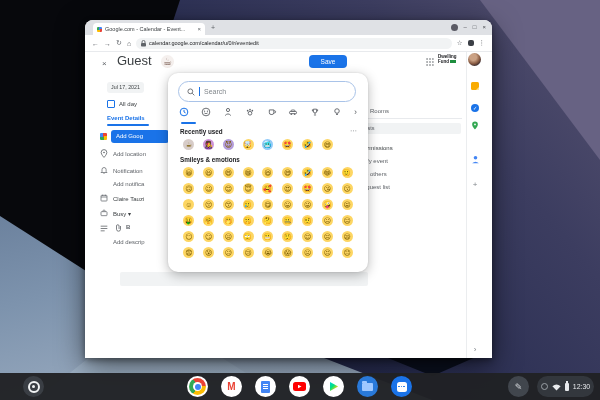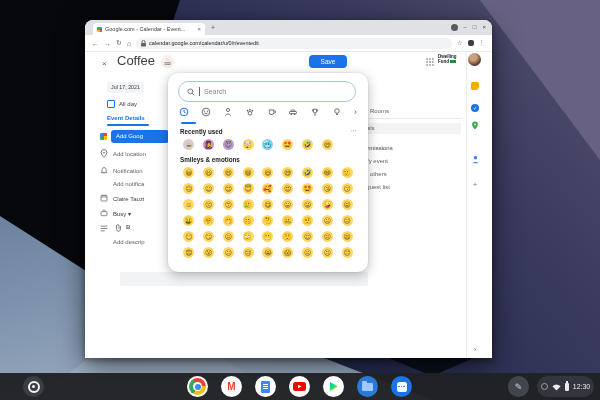--- a/index.html
+++ b/index.html
@@ -184,21 +184,21 @@
             <path d="M1 3 V2 A1.5 1.6 0 0 1 4 2 V3" stroke="#5f6368" fill="none" stroke-width="0.9"></path>
           </svg>
         <span class="url">calendar.google.com/calendar/u/0/r/eventedit</span>
       </div>
       <span class="tool-r">☆</span>
       <span class="ext-dot"></span>
       <span class="tool-r">⋮</span>
     </div>
 
     <span class="abs ev-close">×</span>
-    <span class="abs ev-title">Coffee</span>
+    <span class="abs ev-title">Guest</span>
     <span class="abs ev-emoji">☕</span>
     <div class="abs save">Save</div>
     <svg class="abs appsgrid" width="8" height="8" viewBox="0 0 9 9">
       <g fill="#5f6368">
           <circle cx="1.2" cy="1.2" r="0.9"></circle>
           <circle cx="4.5" cy="1.2" r="0.9"></circle>
           <circle cx="7.8" cy="1.2" r="0.9"></circle>
       <circle cx="1.2" cy="4.5" r="0.9"></circle>
           <circle cx="4.5" cy="4.5" r="0.9"></circle>
           <circle cx="7.8" cy="4.5" r="0.9"></circle>

